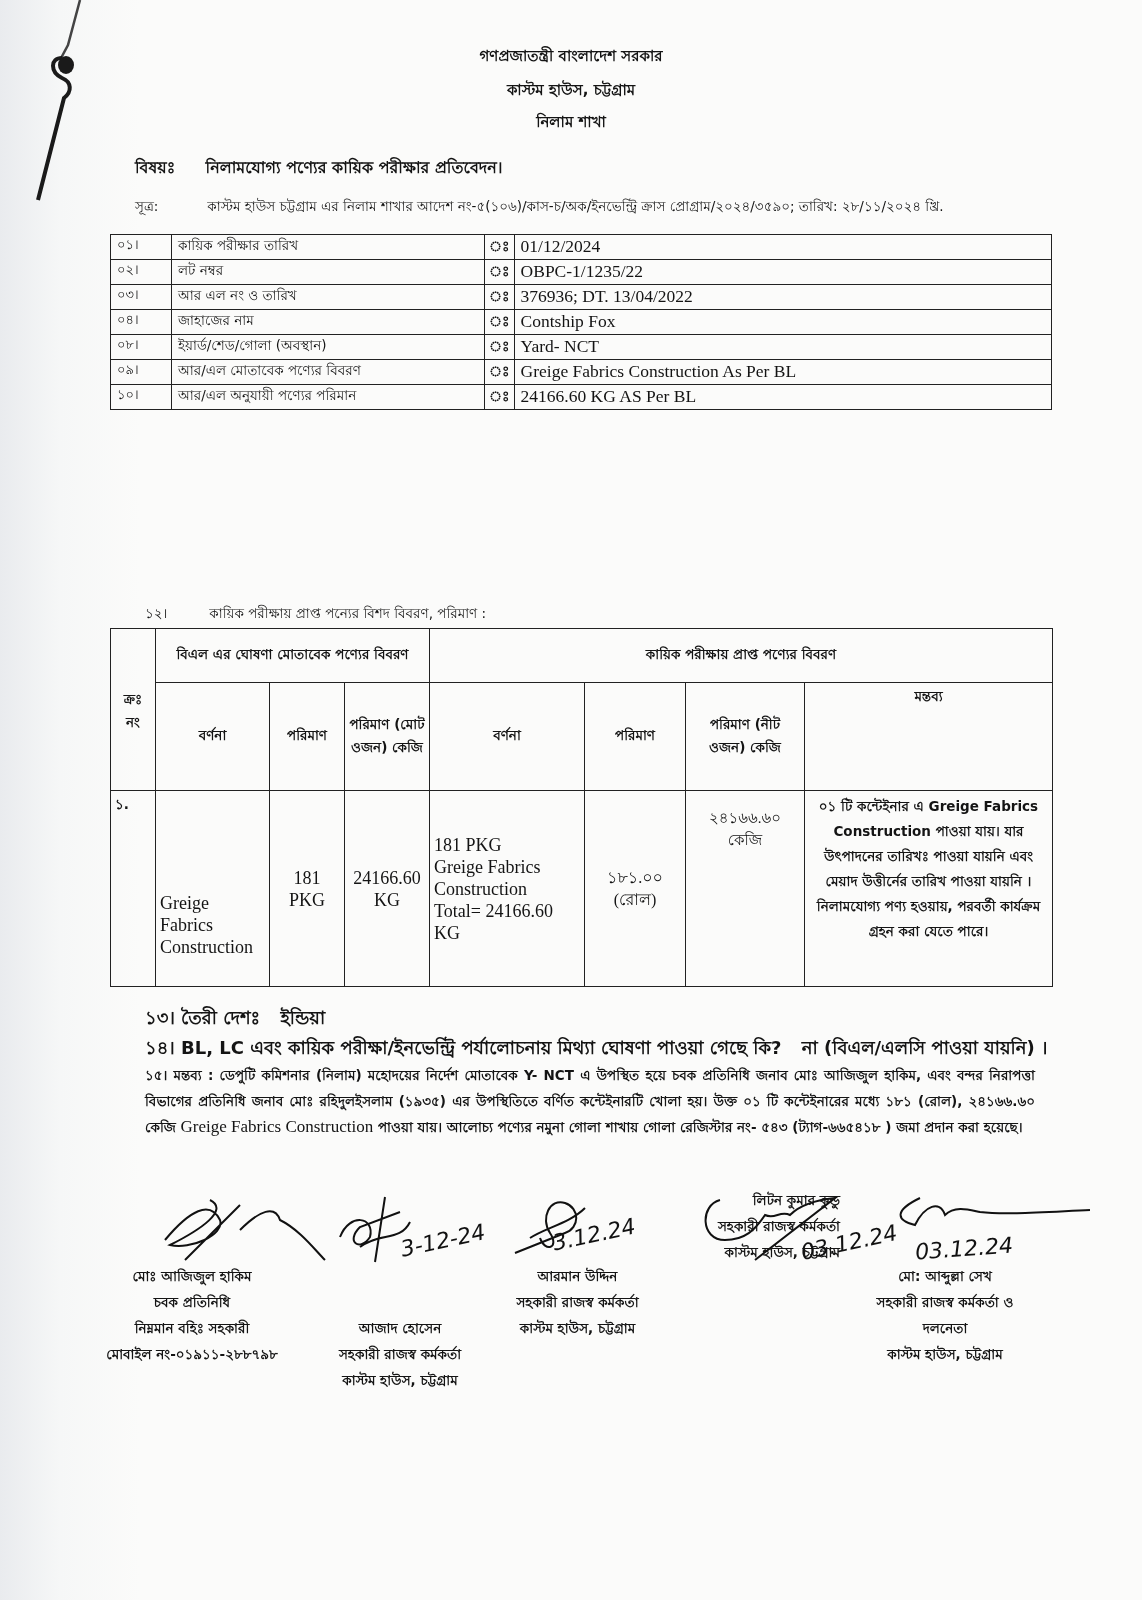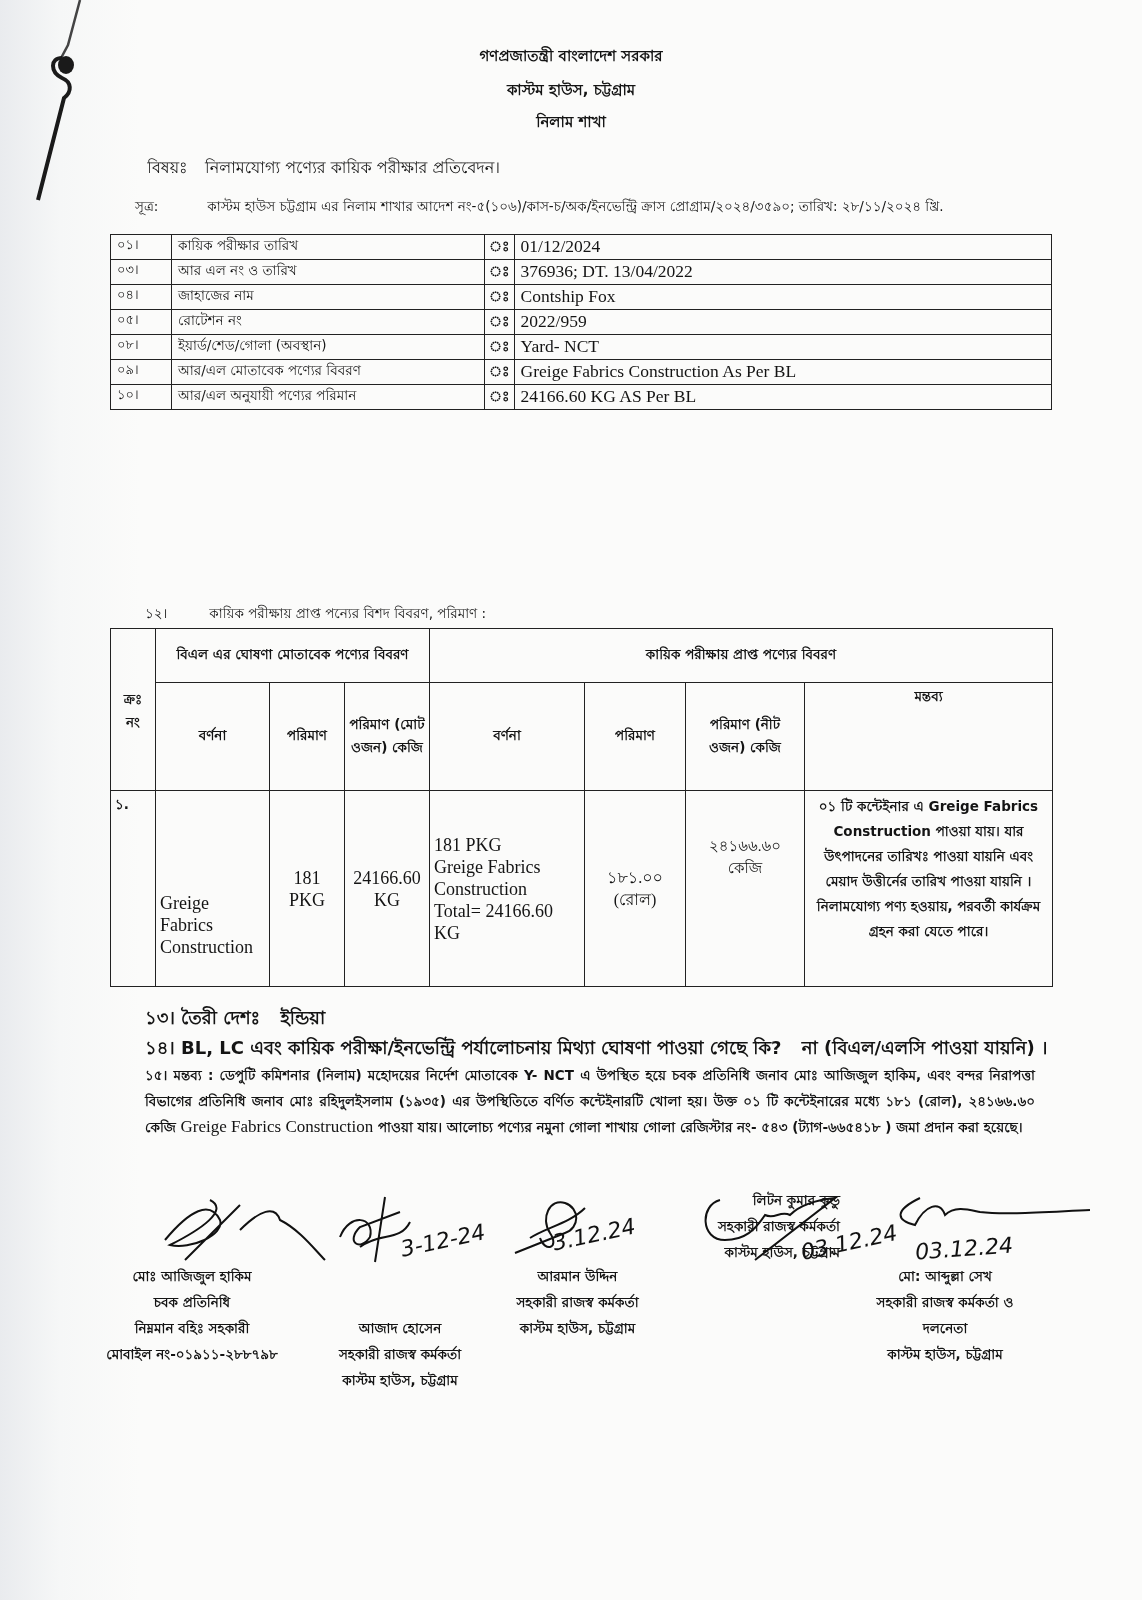--- a/index.html
+++ b/index.html
@@ -15,21 +15,21 @@
   }
   .clip-mark { position:absolute; left:20px; top:0; width:70px; height:210px; }
   .bn { font-family:"DejaVu Sans", "Liberation Sans", sans-serif; }
   .en { font-family:"Liberation Serif", "DejaVu Serif", serif; }
 
   .hdr { position:absolute; left:0; width:1142px; text-align:center; font-size:15px; font-weight:bold; }
   .hdr1 { top:44px; }
   .hdr2 { top:78px; }
   .hdr3 { top:110px; }
 
-  .subject { position:absolute; left:135px; top:155px; font-size:16px; font-weight:normal;text-align:center; }
+  .subject { position:absolute; left:135px; top:155px; font-size:16px; font-weight:bold; }
   .subject .lbl { display:inline-block; width:65px; }
   .ref { position:absolute; left:135px; top:196px; font-size:13.5px; }
   .ref .lbl { display:inline-block; width:68px; }
 
   table { border-collapse:collapse; }
   .info-table { position:absolute; left:110px; top:234px; width:942px; }
   .info-table td { border:1.5px solid #222; padding:0 6px; font-size:14px; vertical-align:top; }
   .info-table td.num { width:48px; font-size:13px; }
   .info-table td.lab { width:300px; font-size:13.5px; }
   .info-table td.col { width:12px; text-align:center; font-weight:bold; padding:0 4px; }
@@ -94,36 +94,36 @@
 
 <table class="info-table bn">
   <tbody id="info-body">
       <tr>
         <td class="num">০১।</td>
         <td class="lab">কায়িক পরীক্ষার তারিখ</td>
         <td class="col">ঃ</td>
         <td class="val">01/12/2024</td>
       </tr>
       <tr>
+        <td class="num">০২।</td>
+        <td class="lab">লট নম্বর</td>
+        <td class="col">ঃ</td>
+        <td class="val">OBPC-1/1235/22</td>
+      </tr>
+      <tr>
         <td class="num">০৩।</td>
         <td class="lab">আর এল নং ও তারিখ</td>
         <td class="col">ঃ</td>
         <td class="val">376936; DT. 13/04/2022</td>
       </tr>
       <tr>
         <td class="num">০৪।</td>
         <td class="lab">জাহাজের নাম</td>
         <td class="col">ঃ</td>
         <td class="val">Contship Fox</td>
-      </tr>
-      <tr>
-        <td class="num">০৫।</td>
-        <td class="lab">রোটেশন নং</td>
-        <td class="col">ঃ</td>
-        <td class="val">2022/959</td>
       </tr>
       <tr>
         <td class="num">০৮।</td>
         <td class="lab">ইয়ার্ড/শেড/গোলা (অবস্থান)</td>
         <td class="col">ঃ</td>
         <td class="val">Yard- NCT</td>
       </tr>
       <tr>
         <td class="num">০৯।</td>
         <td class="lab">আর/এল মোতাবেক পণ্যের বিবরণ</td>
@@ -164,21 +164,21 @@
     <td class="top left">১.</td>
     <td class="body-cell left bottom" style="padding-bottom:28px;">Greige Fabrics Construction</td>
     <td class="body-cell">181 PKG</td>
     <td class="body-cell">24166.60 KG</td>
     <td class="body-cell left">
       <div>181 PKG</div>
       <div>Greige Fabrics Construction</div>
       <div>Total= 24166.60 KG</div>
     </td>
     <td class="body-cell bn" style="font-size:16px;">১৮১.০০ (রোল)</td>
-    <td class="body-cell bn top" style="font-size:15px; padding-top:44px;">২৪১৬৬.৬০ কেজি</td>
+    <td class="body-cell bn top" style="font-size:15px; padding-top:16px;">২৪১৬৬.৬০ কেজি</td>
     <td class="remark top">০১ টি কন্টেইনার এ Greige Fabrics Construction পাওয়া যায়। যার উৎপাদনের তারিখঃ পাওয়া যায়নি এবং মেয়াদ উত্তীর্নের তারিখ পাওয়া যায়নি । নিলামযোগ্য পণ্য হওয়ায়, পরবর্তী কার্যক্রম গ্রহন করা যেতে পারে।</td>
   </tr>
 </tbody>
   </table>
 
 <div class="line l13 bn">
   <span>১৩। তৈরী দেশঃ</span>
   <span style="margin-left:14px;">ইন্ডিয়া</span>
 </div>
 <div class="line l14 bn">

